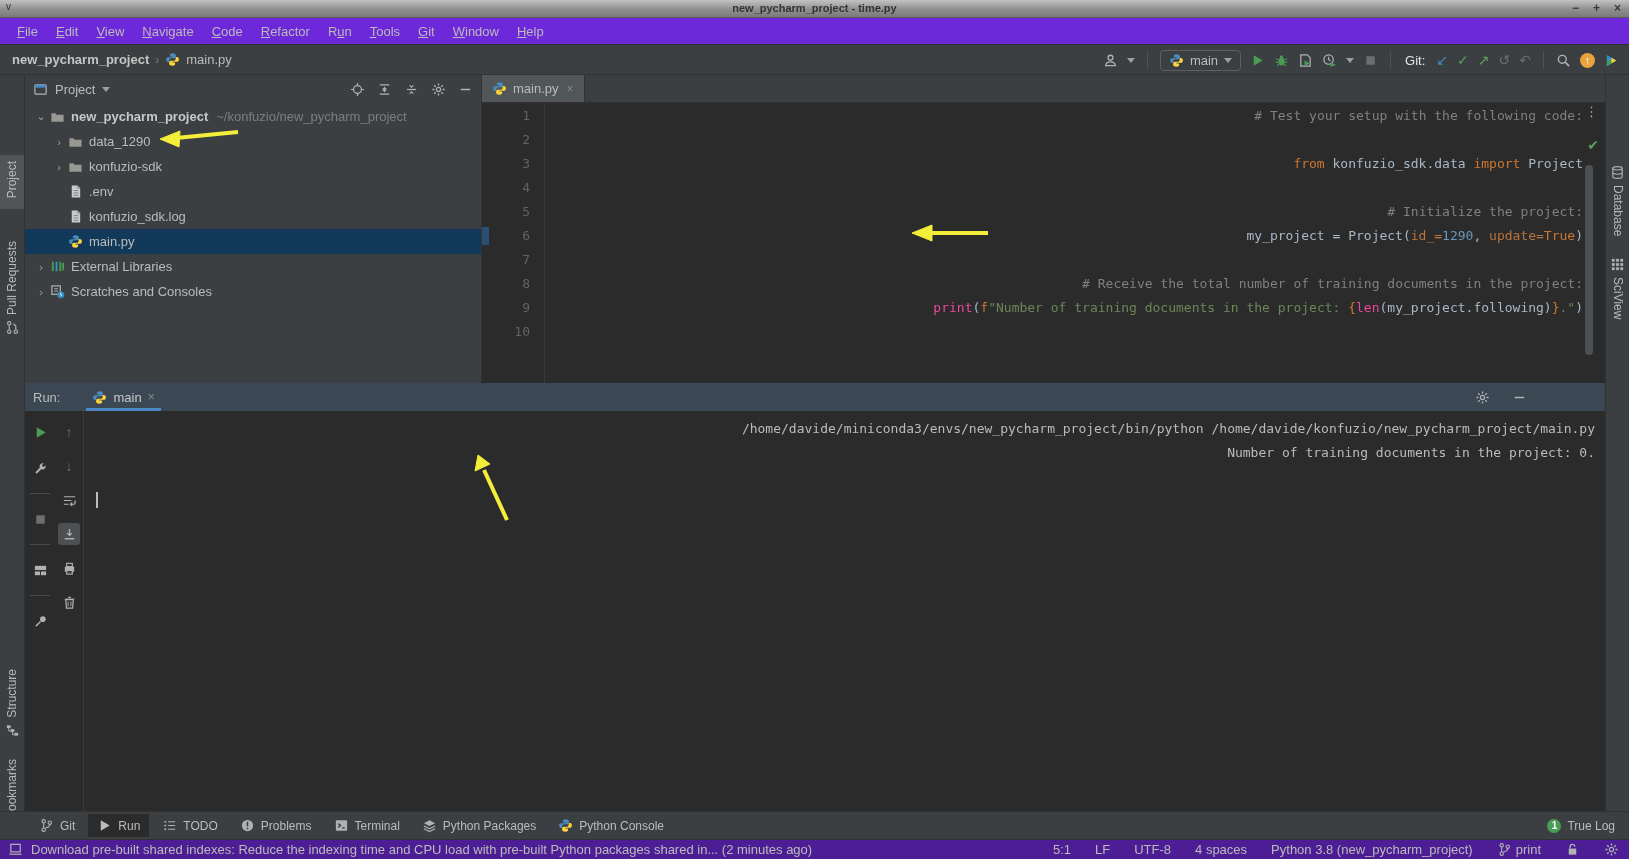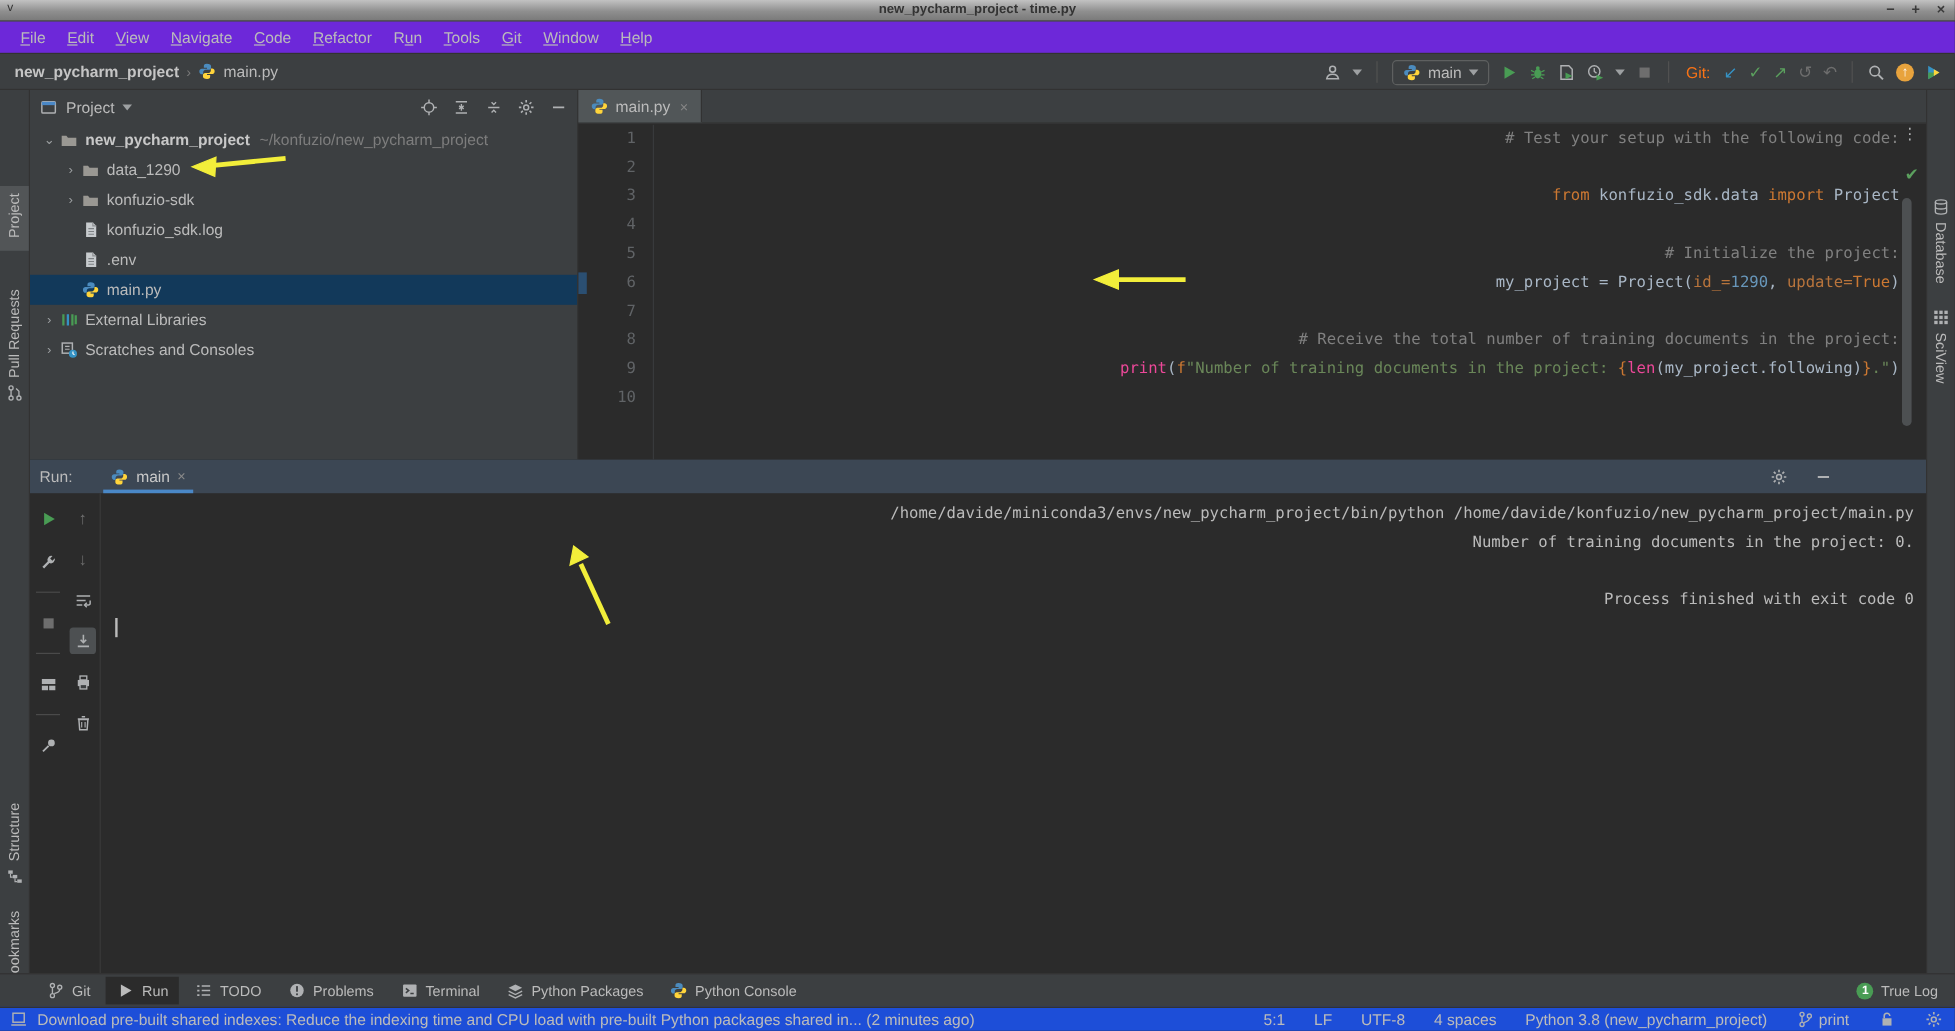--- a/index.html
+++ b/index.html
@@ -29,21 +29,21 @@
     background:#3c3f41; border-bottom:1px solid #323232; display:flex; align-items:center; }
   #breadcrumb { display:flex; align-items:center; gap:6px; padding-left:12px; }
   #breadcrumb .proj { color:#c5c5c5; font-size:13px; font-weight:bold; }
   #breadcrumb .sep { color:#787878; font-size:12px; }
   #breadcrumb .file { color:#bbbbbb; font-size:13px; }
   #toolbar-right { position:absolute; right:10px; top:0; height:30px; display:flex;
     align-items:center; gap:9px; }
   .tb-sep { width:1px; height:18px; background:#515151; margin:0 3px; }
   .run-combo { display:flex; align-items:center; gap:6px; border:1px solid #5e6060;
     border-radius:4px; padding:2px 8px; color:#bbbbbb; font-size:13px; }
-  .git-label { color:#f97316; font-size:13px; margin:0 2px; }
+  .git-label { color:#e5e5e5; font-size:13px; margin:0 2px; }
   .uni-ic { font-size:14px; line-height:1; }
   .blue { color:#3592c4; } .green { color:#5ba05e; } .gray { color:#6e6e6e; }
   .caret { width:0; height:0; border-left:4px solid transparent; border-right:4px solid transparent;
     border-top:5px solid #9da0a2; display:inline-block; }
   .upd-circle { width:15px; height:15px; border-radius:50%; background:#e8a33d; color:#fff;
     font-size:11px; font-weight:bold; text-align:center; line-height:15px; }
 
   
   .stripe { position:absolute; background:#3c3f41; }
   #stripe-left  { left:0; top:75px; width:25px;  height:736px; border-right:1px solid #323232; }
@@ -118,21 +118,21 @@
     background:#3c3f41; border-top:1px solid #323232; display:flex; align-items:center; }
   .twb-item { display:flex; align-items:center; gap:6px; color:#bbbbbb; font-size:12px;
     padding:4px 9px; margin-left:4px; cursor:default; }
   .twb-item.active { background:#2b2b2b; }
   #event-log { margin-left:auto; margin-right:14px; display:flex; align-items:center; gap:6px;
     color:#bbbbbb; font-size:12px; }
   .badge { width:14px; height:14px; border-radius:50%; background:#499c54; color:#fff;
     font-size:10px; font-weight:bold; text-align:center; line-height:14px; }
 
   #statusbar { position:absolute; left:0; top:839px; width:1629px; height:20px;
-    background:#1d4ed8; border-top:1px solid #323232; display:flex; align-items:center; }
+    background:#4c1d95; border-top:1px solid #323232; display:flex; align-items:center; }
   #status-msg { display:flex; align-items:center; gap:8px; margin-left:8px; color:#bbbbbb; font-size:13px; }
   #status-right { margin-left:auto; margin-right:10px; display:flex; align-items:center; gap:24px;
     color:#bbbbbb; font-size:13px; }
   #status-right .sr-item { white-space:nowrap; }
   .branch-item { display:flex; align-items:center; gap:4px; }
 
   .i { display:inline-flex; align-items:center; justify-content:center; line-height:0; }
   svg { display:block; }
 
   #annotations { position:absolute; left:0; top:0; width:1629px; height:859px; pointer-events:none; }
@@ -394,32 +394,32 @@
       </div>
       <div class="tree-row" style="padding-left: 26px;">
         <span class="tw chev"></span>
         <span class="i tw">
           <svg width="15" height="15" viewBox="0 0 16 16">
             <path d="M4 1.5h6l3 3v10H4z" fill="#c7cbce"></path>
             <path d="M10 1.5v3h3" fill="none" stroke="#8a8d90" stroke-width="1"></path>
             <path d="M6 7h5M6 9.5h5M6 12h5" stroke="#7d8184" stroke-width="1"></path>
           </svg>
         </span>
-        <span class="t-label">konfuzio_sdk.log</span>
+        <span class="t-label">.env</span>
       </div>
       <div class="tree-row" style="padding-left: 26px;">
         <span class="tw chev"></span>
         <span class="i tw">
           <svg width="15" height="15" viewBox="0 0 16 16">
             <path d="M4 1.5h6l3 3v10H4z" fill="#c7cbce"></path>
             <path d="M10 1.5v3h3" fill="none" stroke="#8a8d90" stroke-width="1"></path>
             <path d="M6 7h5M6 9.5h5M6 12h5" stroke="#7d8184" stroke-width="1"></path>
           </svg>
         </span>
-        <span class="t-label">.env</span>
+        <span class="t-label">konfuzio_sdk.log</span>
       </div>
       <div class="tree-row selected" style="padding-left: 26px;">
         <span class="tw chev"></span>
         <span class="i tw">
           <svg width="15" height="15" viewBox="0 0 16 16">
             <path fill="#4b8bbe" d="M7.9 1.3c-2.3 0-2.7 1-2.7 2.1v1.4h2.8v.8H3.4c-1.2 0-2.2.8-2.2 2.5s1 2.5 2.2 2.5h1.2V8.9c0-1.3 1.1-2.3 2.3-2.3h2.8c1 0 1.9-.9 1.9-1.9V3.4c0-1.2-1.2-2.1-3.7-2.1z"></path>
             <path fill="#ffd43b" d="M8.1 14.7c2.3 0 2.7-1 2.7-2.1v-1.4H8v-.8h4.6c1.2 0 2.2-.8 2.2-2.5S13.8 5.4 12.6 5.4h-1.2v1.7c0 1.3-1.1 2.3-2.3 2.3H6.3c-1 0-1.9.9-1.9 1.9v1.3c0 1.2 1.2 2.1 3.7 2.1z"></path>
           </svg>
         </span>
         <span class="t-label">main.py</span>
@@ -612,21 +612,20 @@
             <path d="M6.5 7v5M9.5 7v5" stroke="#afb1b3" stroke-width="1"></path>
           </svg>
         </span>
       </span>
   </div>
   <div id="run-vline"></div>
   <div id="console" class="mono">
       <div class="con-line">/home/davide/miniconda3/envs/new_pycharm_project/bin/python /home/davide/konfuzio/new_pycharm_project/main.py</div>
       <div class="con-line">Number of training documents in the project: 0.</div>
       <div class="con-line"></div>
-      <div class="con-line">Process finished with exit code 0</div>
       <div class="cursor"></div>
     </div>
 </div>
 
 <div id="toolwin-bar">
   <div id="twb-items" style="display:flex; align-items:center; margin-left:26px;">
       <div class="twb-item">
         <span class="i">
           <svg width="15" height="15" viewBox="0 0 16 16">
             <circle cx="5" cy="3.5" r="1.8" fill="none" stroke="#afb1b3" stroke-width="1.2"></circle>

